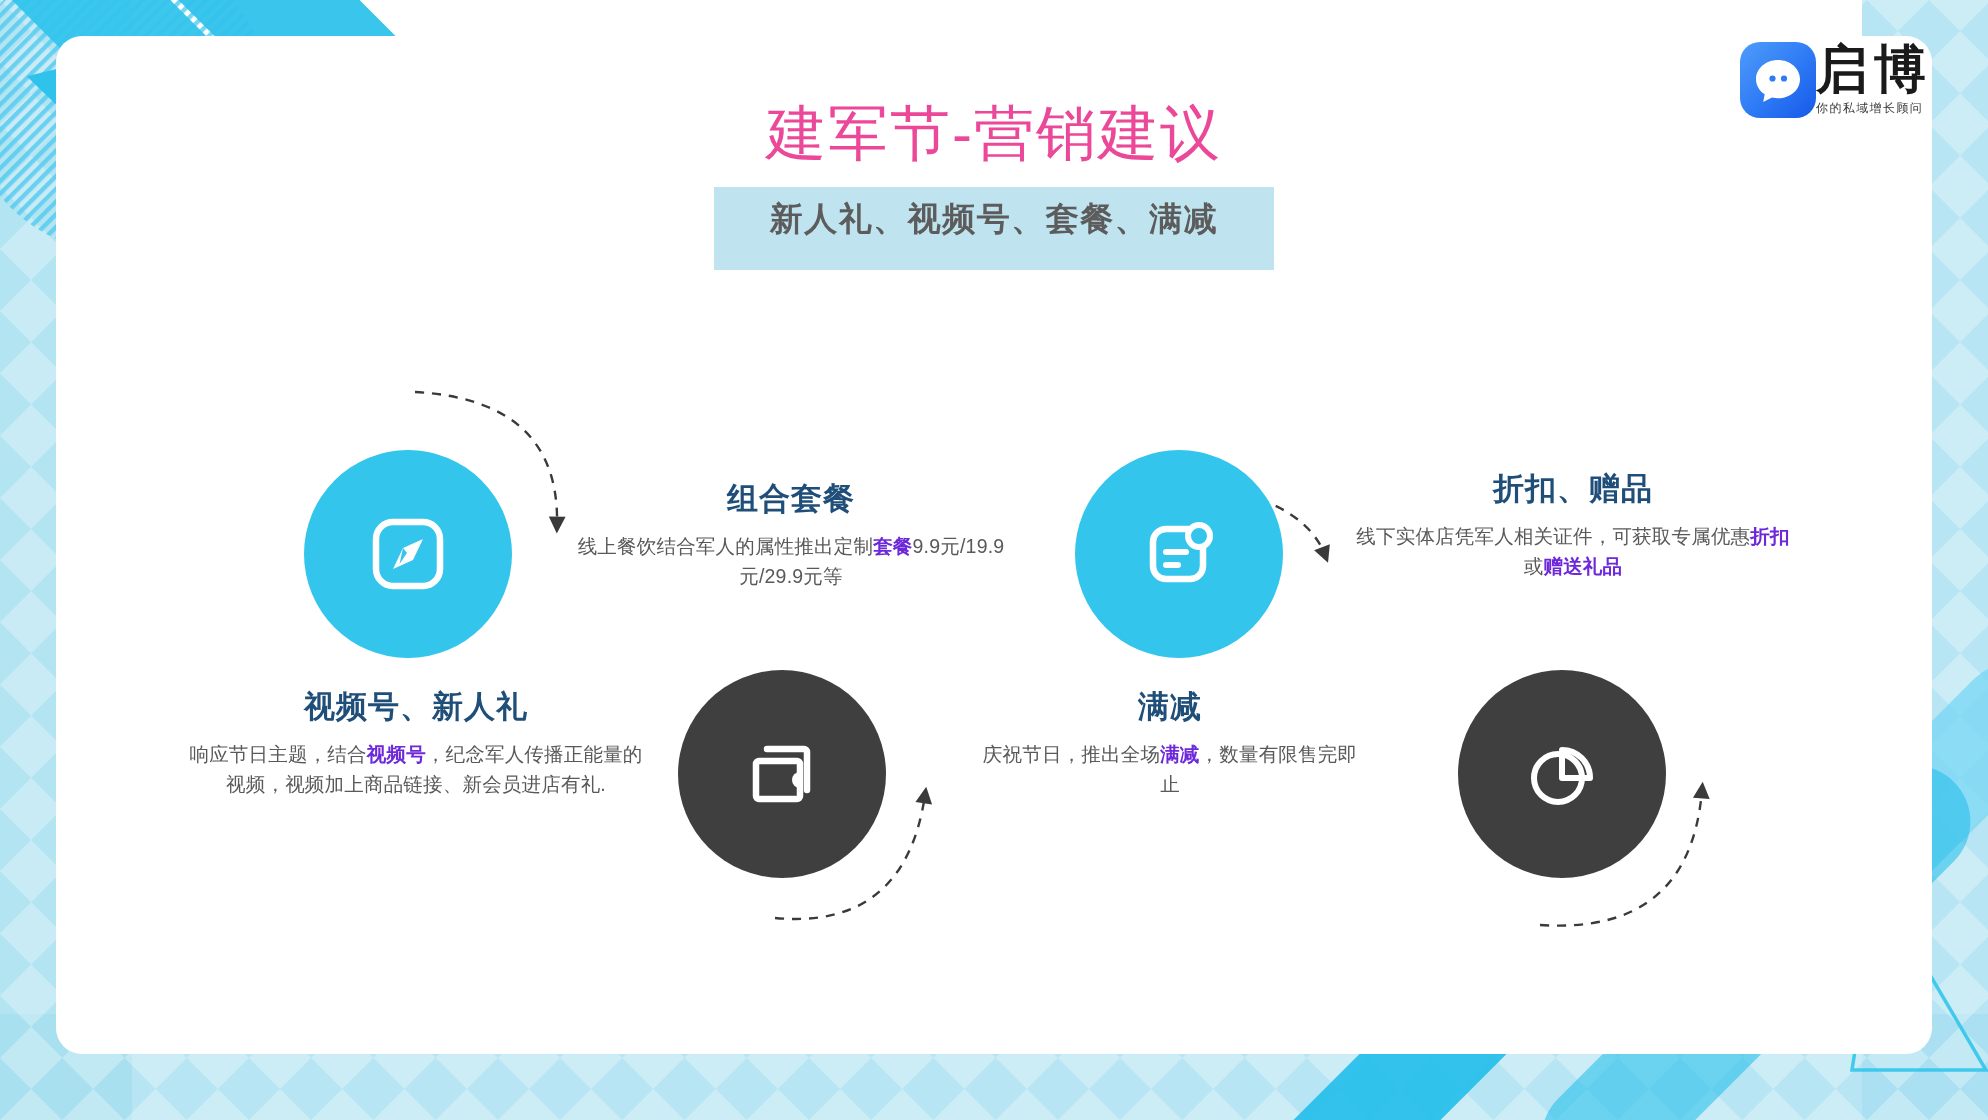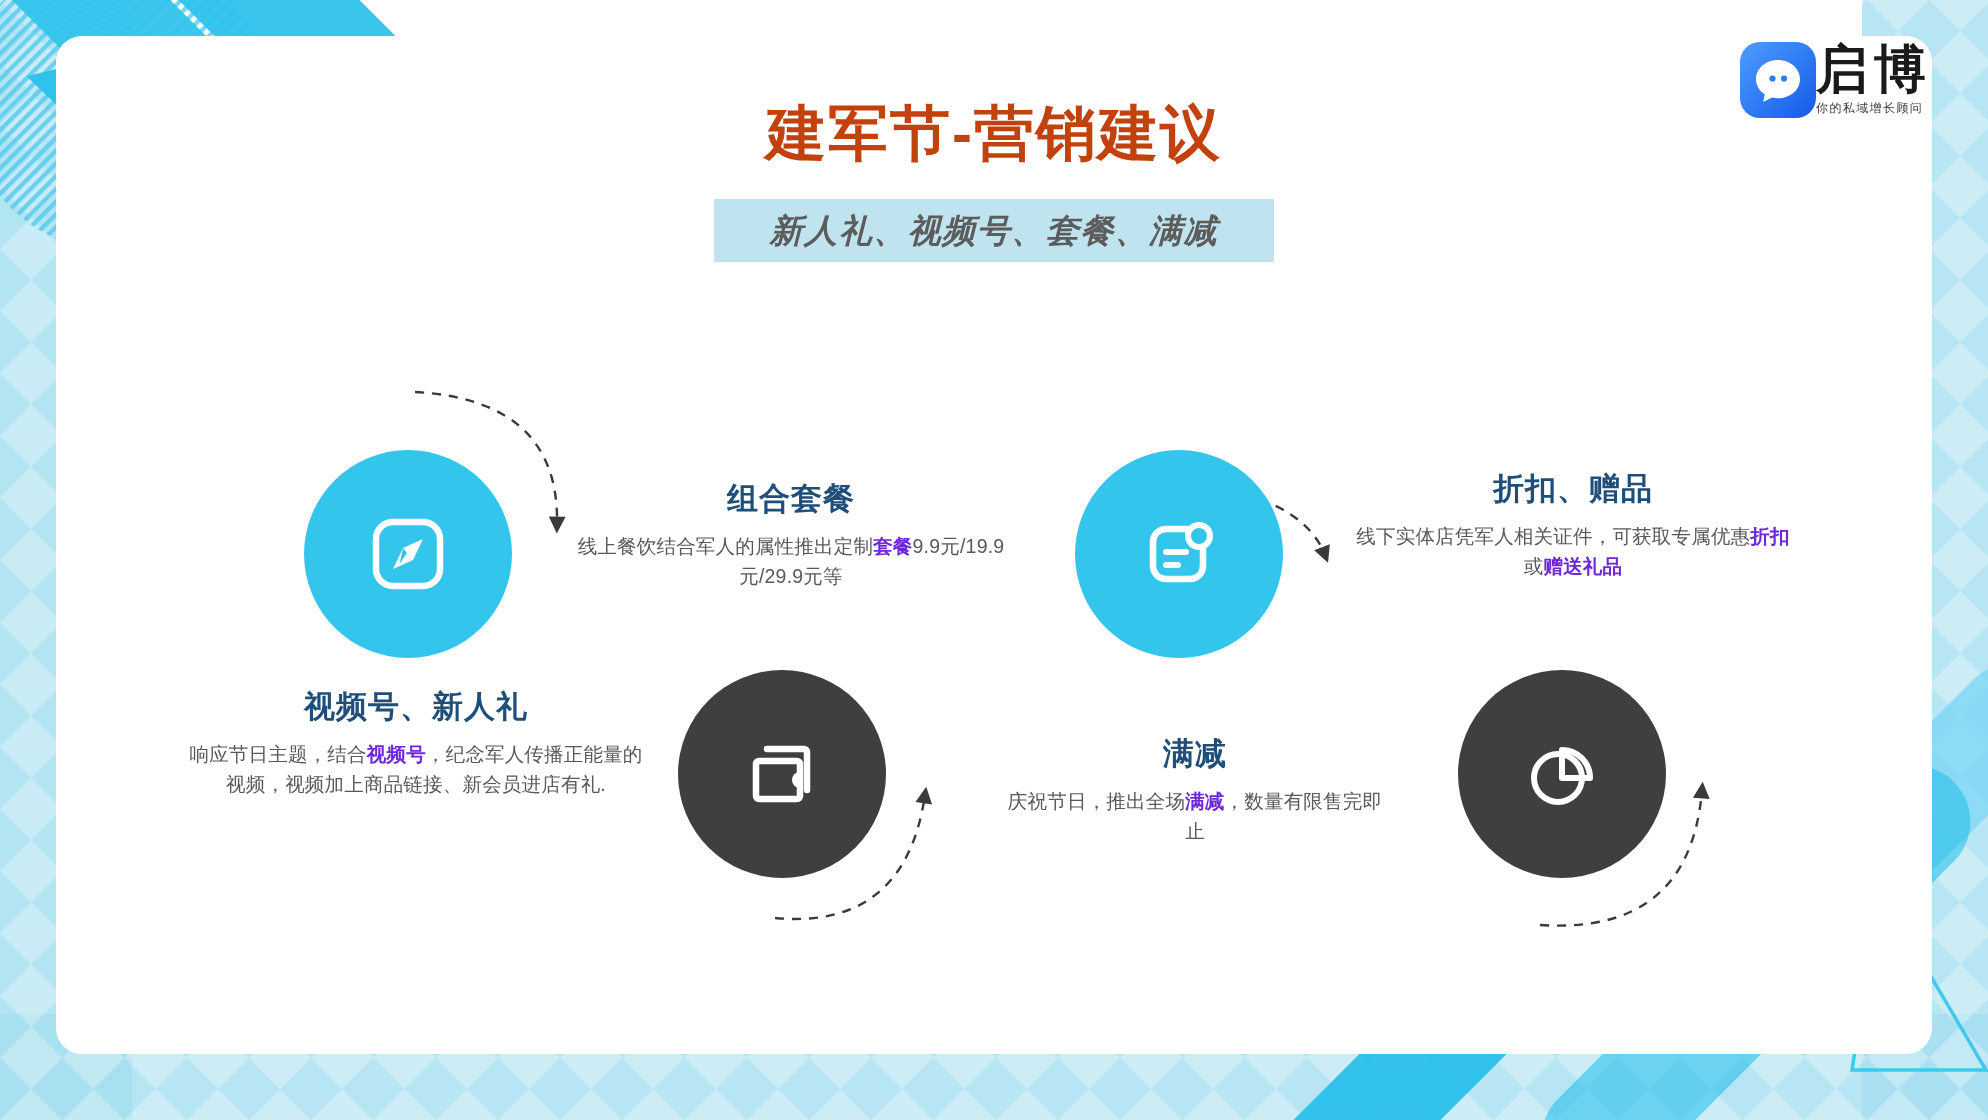--- a/index.html
+++ b/index.html
@@ -76,31 +76,30 @@
   
   .heading-wrap {
     position: absolute;
     left: 0; right: 0;
     top: 102px;
     text-align: center;
     z-index: 6;
   }
   .slide-title {
     font-size: 60px;
-    font-weight: 700;
-    color: #c2410c;
+    font-weight: 400;
+    color: #ec4899;
     letter-spacing: 2px;
     line-height: 1.08;
   }
   .subtitle-band {
     display: inline-block;
-    margin-top: 32px;
+    margin-top: 20px;
     background: #BFE4EF;
-    padding: 10px 56px 8px 56px;
-    font-style: italic;
+    padding: 10px 56px 28px 56px;
   }
   .subtitle-text {
     font-size: 33px;
     font-weight: 700;
     color: #5C5C5C;
     letter-spacing: 1.5px;
   }
 
   
   .item { position: absolute; z-index: 6; }
@@ -299,21 +298,21 @@
 
   <div class="item" style="left:745px; top:450px; width:462px;">
     <div class="circle cyan" style="left:330px; top:0; width:208px; height:208px;">
       <svg width="92" height="92" viewBox="0 0 92 92" xmlns="http://www.w3.org/2000/svg">
         <path d="M55 21 L33 21 A13 13 0 0 0 20 34 L20 58 A13 13 0 0 0 33 71 L57 71 A13 13 0 0 0 70 58 L70 40" fill="none" stroke="#ffffff" stroke-width="6.5" stroke-linecap="round"></path>
         <circle cx="66" cy="28" r="11" fill="none" stroke="#ffffff" stroke-width="6"></circle>
         <line x1="33" y1="44" x2="53" y2="44" stroke="#ffffff" stroke-width="6" stroke-linecap="round"></line>
         <line x1="33" y1="57" x2="45" y2="57" stroke="#ffffff" stroke-width="6" stroke-linecap="round"></line>
       </svg>
     </div>
-    <div class="txt-block" style="left:255px; top:238px; width:390px;margin-top:47px;">
+    <div class="txt-block" style="left:230px; top:238px; width:390px;">
       <div class="item-title">满减</div>
       <div class="item-desc">
         <span>庆祝节日，推出全场</span><b>满减</b><span>，数量有限售完即止</span>
       </div>
     </div>
   </div>
 
   <div class="item" style="left:1330px; top:470px; width:462px;">
     <div class="txt-block" style="left:24px; top:0; width:438px;">
       <div class="item-title">折扣、赠品</div>

